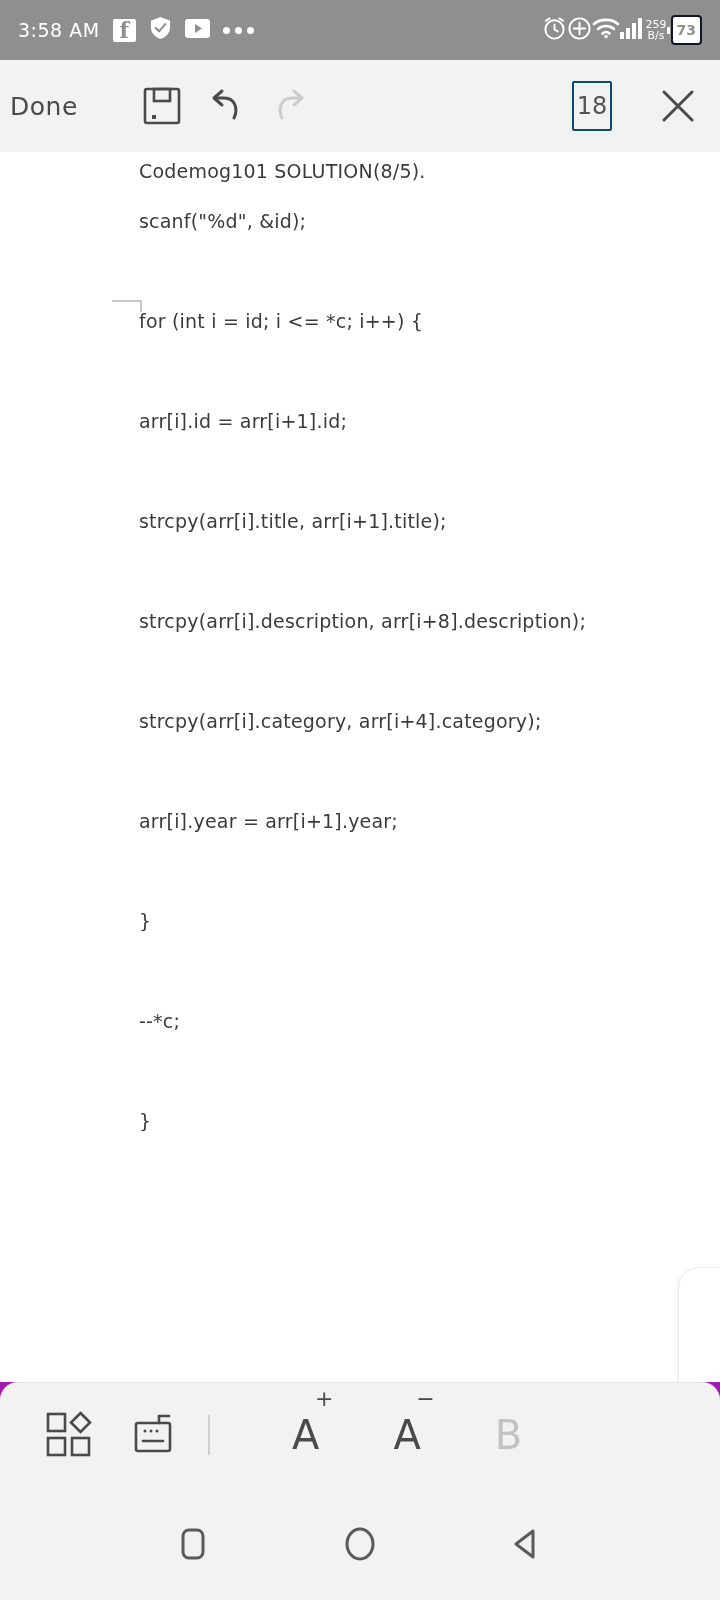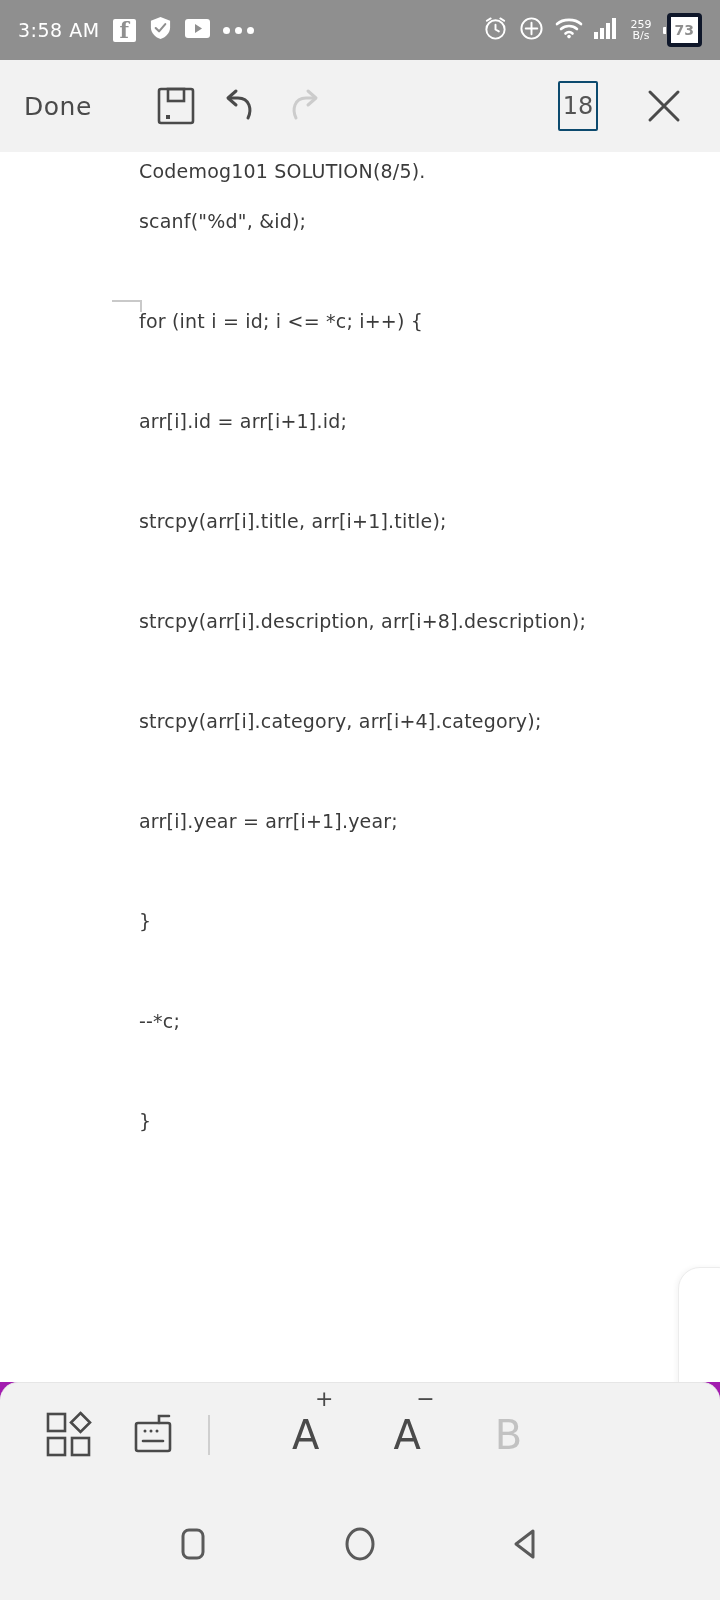--- a/index.html
+++ b/index.html
@@ -37,21 +37,20 @@
     color: #ffffff;
   }
   .status-left {
     display: flex;
     align-items: center;
     gap: 13px;
   }
   .status-right {
     display: flex;
     align-items: center;
-    gap: 11px;
   }
   .status-time {
     font-family: "DejaVu Sans", sans-serif;
     font-size: 19px;
     letter-spacing: 0.5px;
     color: #ffffff;
     white-space: nowrap;
   }
   .sicon { display: block; }
 
@@ -92,42 +91,42 @@
     display: flex;
     align-items: center;
   }
   .battery .nub {
     width: 3px; height: 7px;
     background: #ffffff;
     border-radius: 1px 0 0 1px;
     margin-right: 1px;
   }
   .battery .body {
-    border: 4px solid #0f172a;
+    border: 2px solid #0f172a;
     border-radius: 4px;
     padding: 6px 4px;
     font-family: "DejaVu Sans", sans-serif;
     font-size: 14px;
     font-weight: bold;
     line-height: 14px;
     color: #8f8f8f;
     background: #ffffff;
   }
 
   
   .top-toolbar {
     position: absolute;
     top: 60px; left: 0;
     width: 720px;
     height: 92px;
     background: #f2f2f2;
     display: flex;
     align-items: center;
     box-sizing: border-box;
-    padding: 0 24px;
+    padding: 0 10px;
   }
   .done-btn {
     font-family: "DejaVu Sans", sans-serif;
     font-size: 25px;
     color: #4a4a4a;
     letter-spacing: 0.5px;
     width: 120px;
   }
   .tb-icon {
     width: 64px;

